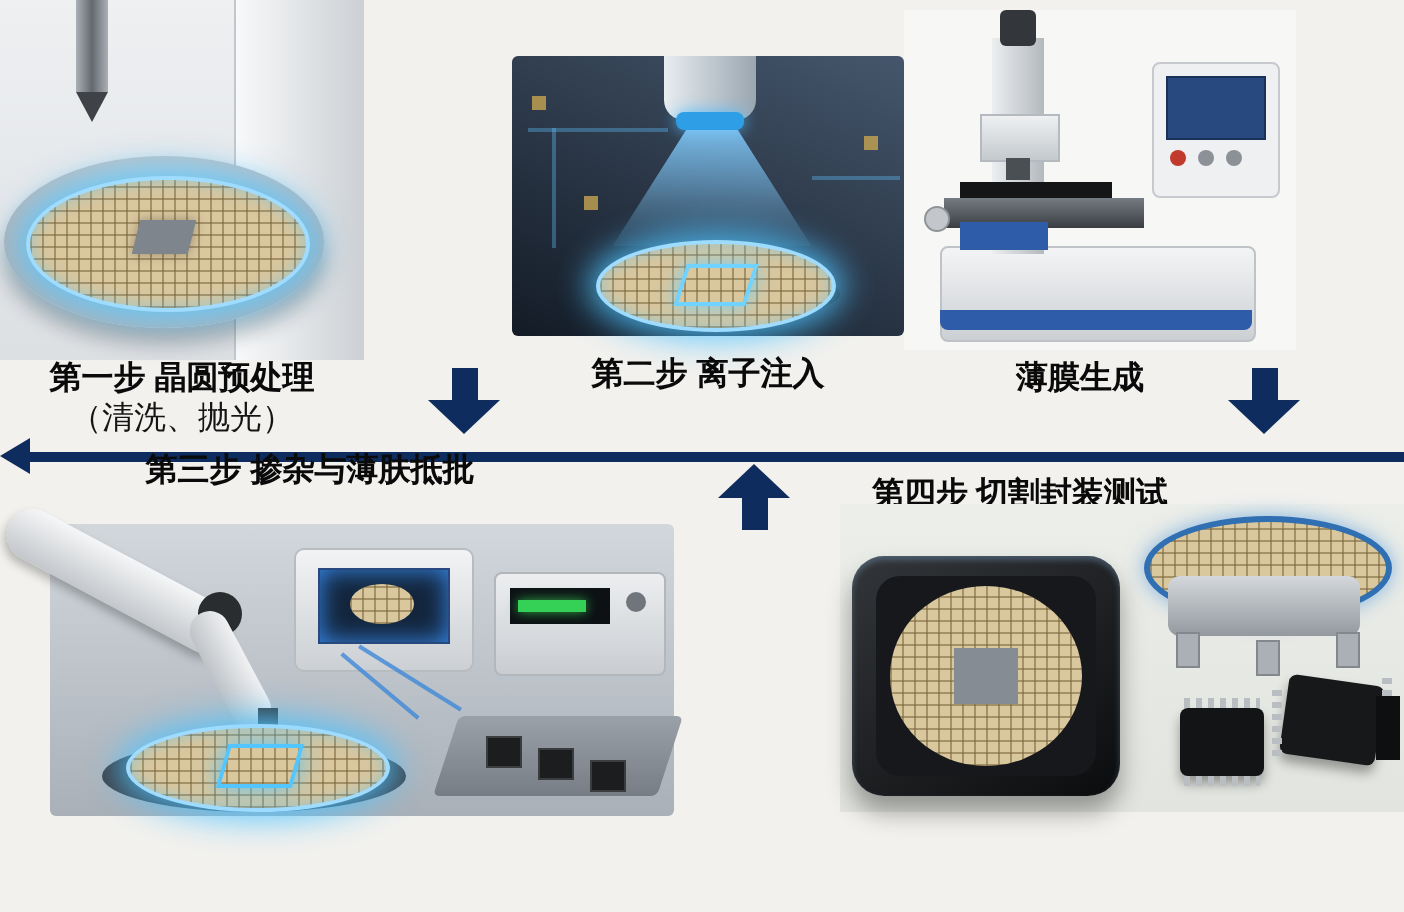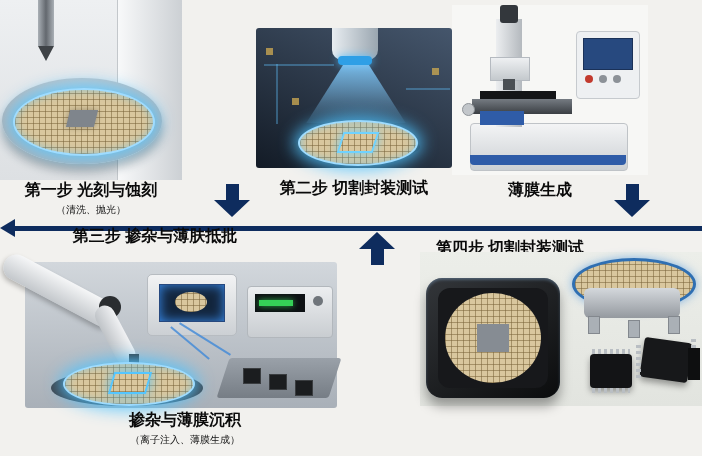--- a/index.html
+++ b/index.html
@@ -8,21 +8,21 @@
     background:#f2f1ee;
     font-family:"Liberation Sans","DejaVu Sans",sans-serif;
     color:#0a0a0a;
   }
   .panel{position:absolute;}
   .abs{position:absolute;}
 
   
   .lbl{position:absolute;text-align:center;}
   .lbl-title{font-weight:bold;font-size:16px;line-height:20px;color:#0a0a0a;}
-  .lbl-sub{font-size:10px;line-height:18px;color:#151515;margin-top:1px;}
+  .lbl-sub{font-size:16px;line-height:18px;color:#151515;margin-top:1px;}
 
   
   .arrow{position:absolute;width:36px;}
   .arrow .stem{width:13px;height:16px;background:#0e2c5e;margin:0 auto;}
   .arrow .head-down{width:0;height:0;border-left:18px solid transparent;border-right:18px solid transparent;border-top:17px solid #0e2c5e;}
   .arrow .head-up{width:0;height:0;border-left:18px solid transparent;border-right:18px solid transparent;border-bottom:17px solid #0e2c5e;}
   .flow-line{position:absolute;left:10px;right:0;top:226px;height:5px;background:#0e2c5e;}
   .flow-line-head{position:absolute;left:0;top:219px;width:0;height:0;
     border-top:9px solid transparent;border-bottom:9px solid transparent;border-right:15px solid #0e2c5e;}
 
@@ -154,31 +154,31 @@
     <div class="abs p3-knob"></div>
     <div class="abs p3-blue-foot"></div>
     <div class="abs p3-console"></div>
     <div class="abs p3-screen"></div>
     <div class="abs p3-btn-red"></div>
     <div class="abs p3-btn-gray1"></div>
     <div class="abs p3-btn-gray2"></div>
   </div>
 
   <div class="lbl" style="left:0;top:180px;width:182px;">
-    <div class="lbl-title">第一步 光刻与蚀刻</div>
+    <div class="lbl-title">第一步 晶圆预处理</div>
     <div class="lbl-sub">（清洗、抛光）</div>
   </div>
 
   <div class="arrow" style="left:214px;top:184px;">
     <div class="stem"></div>
     <div class="head-down"></div>
   </div>
 
   <div class="lbl" style="left:256px;top:178px;width:196px;">
-    <div class="lbl-title">第二步 切割封装测试</div>
+    <div class="lbl-title">第二步 离子注入</div>
   </div>
 
   <div class="lbl" style="left:460px;top:180px;width:160px;">
     <div class="lbl-title">薄膜生成</div>
   </div>
 
   <div class="arrow" style="left:614px;top:184px;">
     <div class="stem"></div>
     <div class="head-down"></div>
   </div>
@@ -235,19 +235,15 @@
     <div class="abs p5-die"></div>
     <div class="abs p5-chip1"></div>
     <div class="p5-pins-h" style="left:172px;top:97px;width:38px;"></div>
     <div class="p5-pins-h" style="left:172px;top:136px;width:38px;"></div>
     <div class="abs p5-chip2"></div>
     <div class="p5-pins-v" style="left:216px;top:92px;height:34px;"></div>
     <div class="p5-pins-v" style="left:271px;top:86px;height:34px;"></div>
     <div class="abs p5-comp"></div>
   </div>
 
-  <div class="lbl" style="left:55px;top:410px;width:260px;">
-    <div class="lbl-title">掺杂与薄膜沉积</div>
-    <div class="lbl-sub">（离子注入、薄膜生成）</div>
-  </div>
 
 
 </div>
 
 </body></html>

